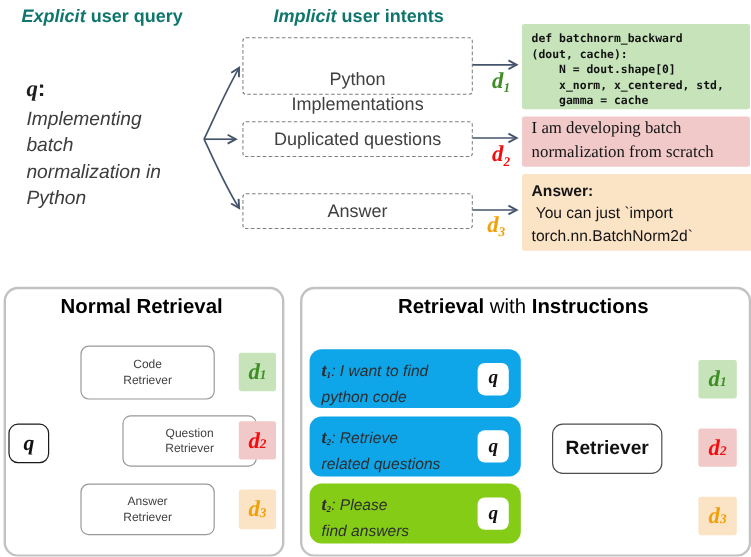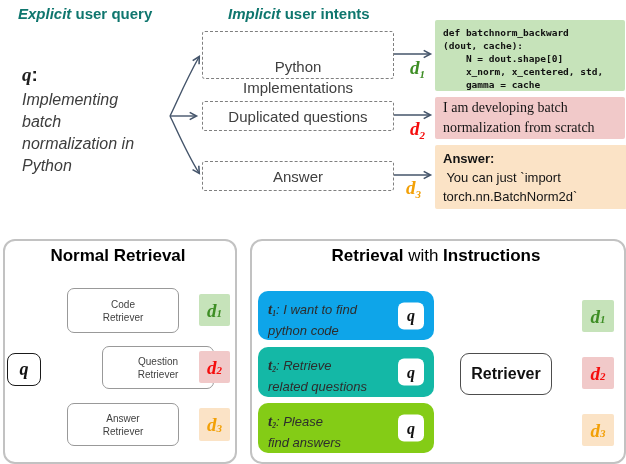--- a/index.html
+++ b/index.html
@@ -20,21 +20,21 @@
 
   .dashedbox{border:1.6px dashed #7f7f7f;border-radius:3px;background:#fff;color:#404040;
              font-size:15px;display:flex;align-items:center;justify-content:center;
              text-align:center;line-height:1.4;}
 
   .dlab{font-size:19px;line-height:1;white-space:nowrap;}
   .c-green{color:#3e8e25;} .c-red{color:#f50d0d;} .c-orange{color:#f2a007;}
 
   .snippet{border-radius:2px;}
   .bg-green-l{background:#c6e3ba;} .bg-pink-l{background:#f1c9c9;} .bg-orange-l{background:#fbe3c6;}
-  .bg-green-m{background:#0ea5e9;} .bg-pink-m{background:#14b8a6;} .bg-orange-m{background:#84cc16;}
+  .bg-green-m{background:#0ea5e9;} .bg-pink-m{background:#0ea5e9;} .bg-orange-m{background:#84cc16;}
 
   .codebox{font-family:"DejaVu Sans Mono","Liberation Mono",monospace;font-weight:bold;
            font-size:9.5px;line-height:13px;color:#111;padding:6px 0 0 8px;}
   .codeline{white-space:pre;}
   .serifsnip{font-family:"Liberation Serif","DejaVu Serif",serif;font-size:14px;line-height:20px;
              color:#141414;padding:1px 0 0 8px;}
   .ansbox{font-size:13px;line-height:19px;color:#141414;padding:4px 0 0 8px;}
   .ansbox .bold{font-weight:bold;}
   .ansline{white-space:pre;}
 

